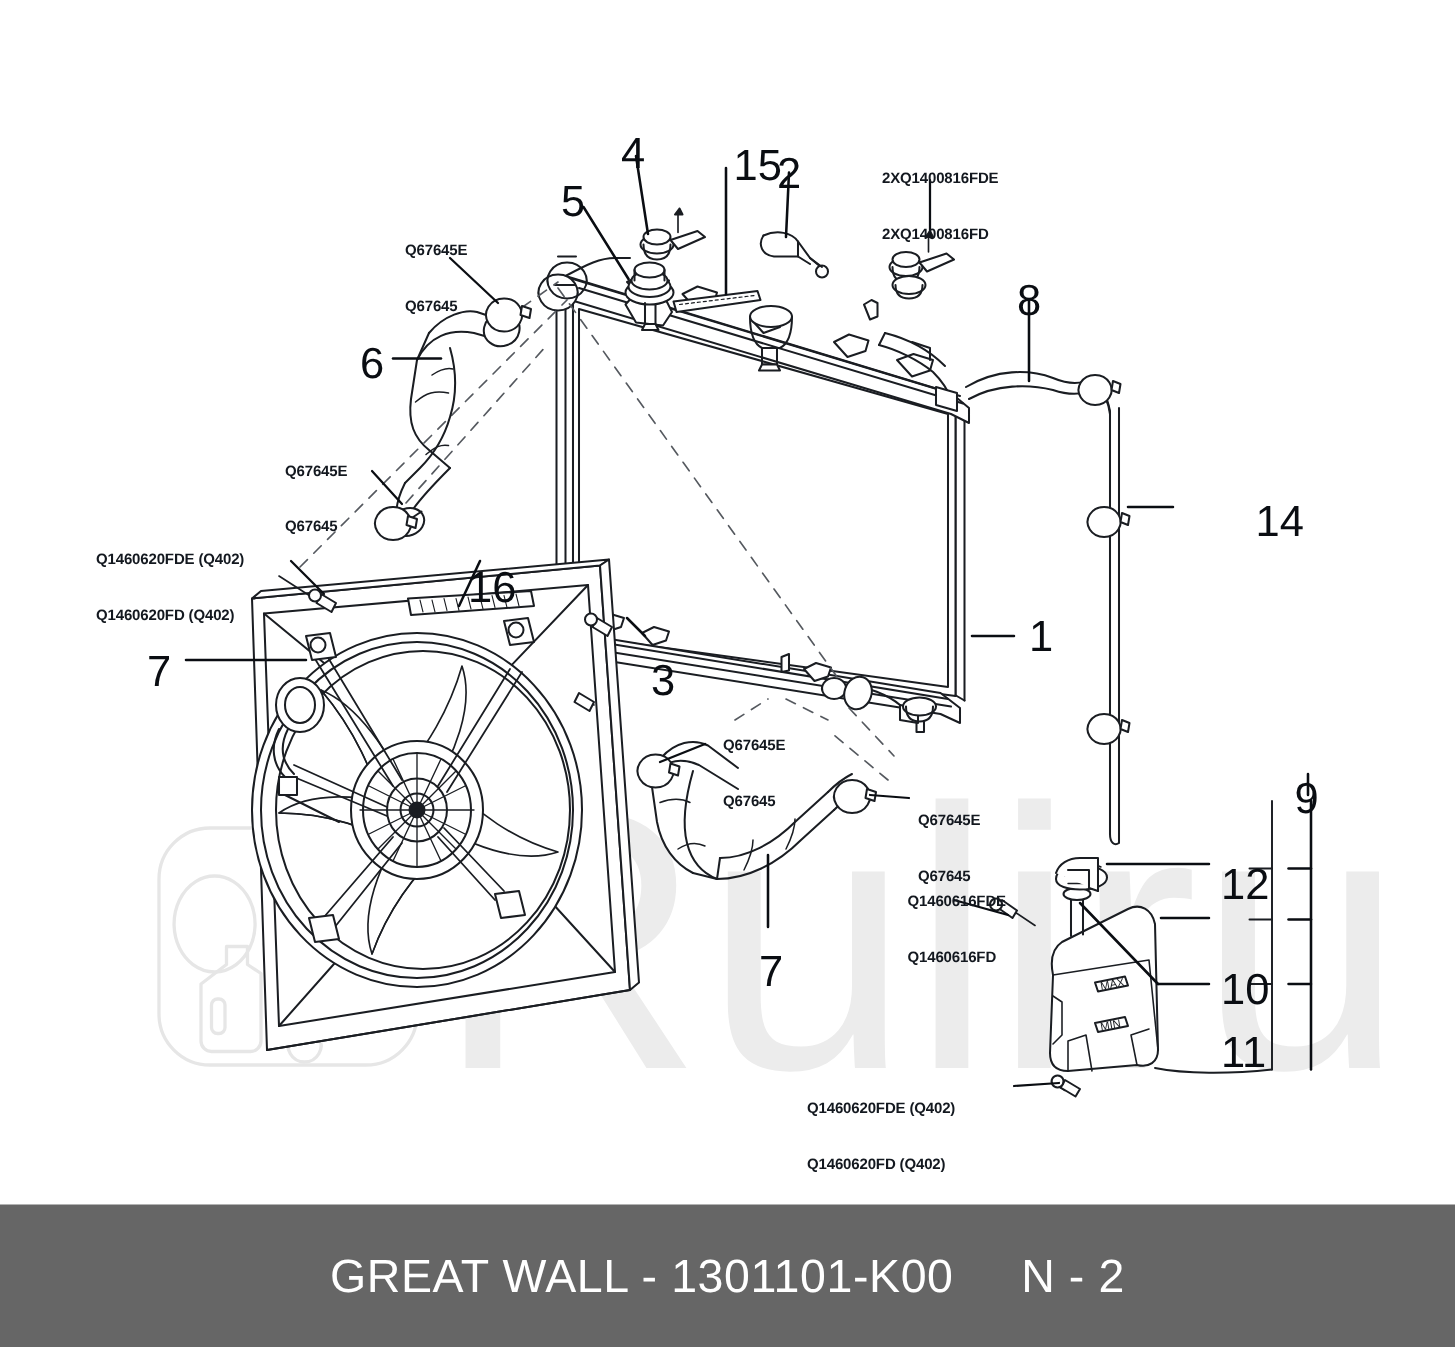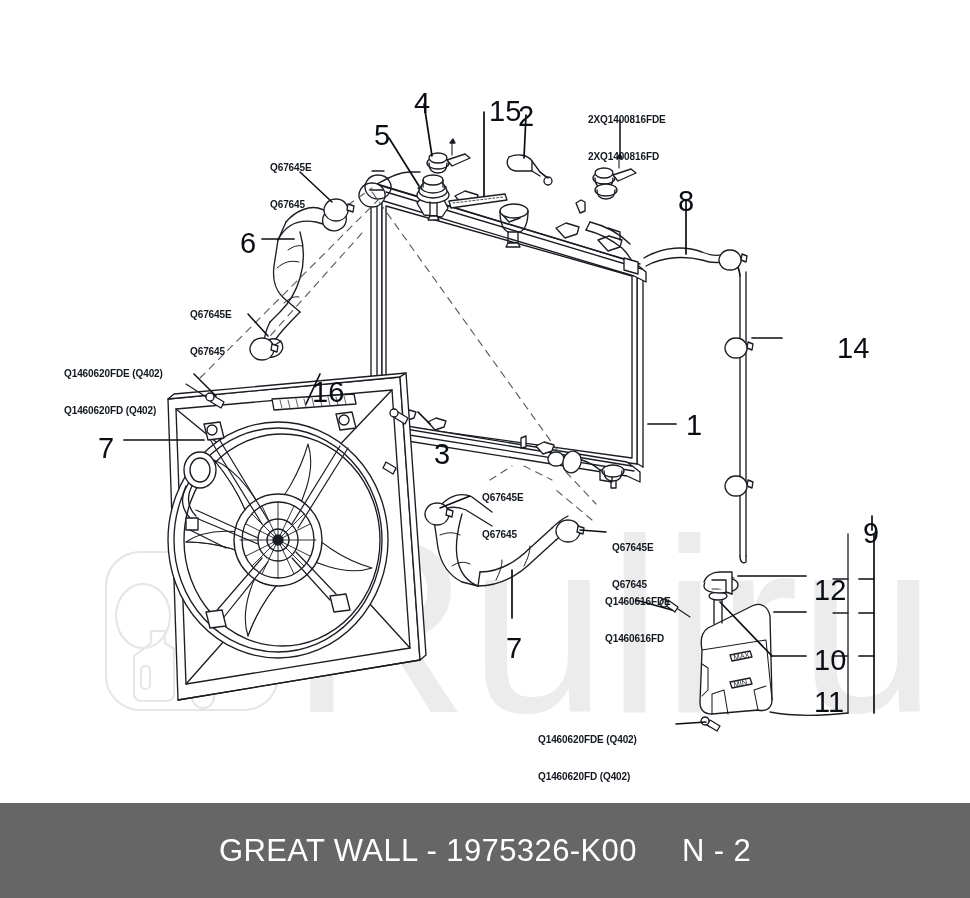--- a/index.html
+++ b/index.html
@@ -480,16 +480,16 @@
 
       <span class="lbl code" style="left:538px;top:710px;">
         <span class="ln">Q1460620FDE (Q402)</span>
         <span class="ln">Q1460620FD (Q402)</span>
       </span>
 
     </div>
   </div>
 
   <div id="caption-bar">
-    <span id="caption-text">GREAT WALL - 1975326-K00     N - 2</span>
+    <span id="caption-text">GREAT WALL - 1301101-K00     N - 2</span>
   </div>
 
 </div>
 
 </body></html>

